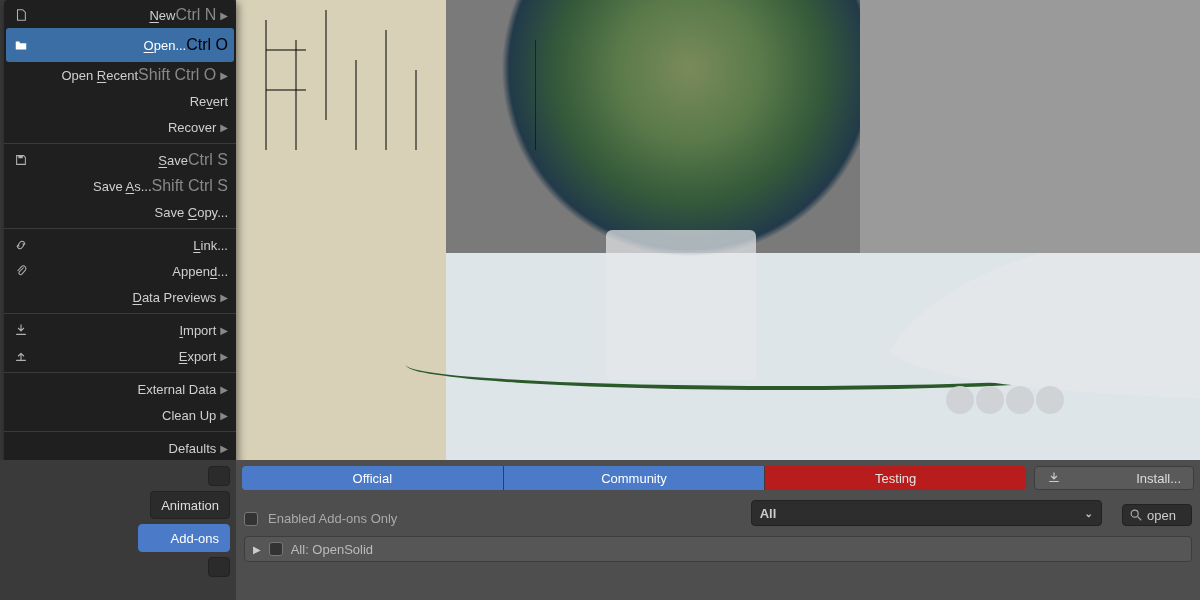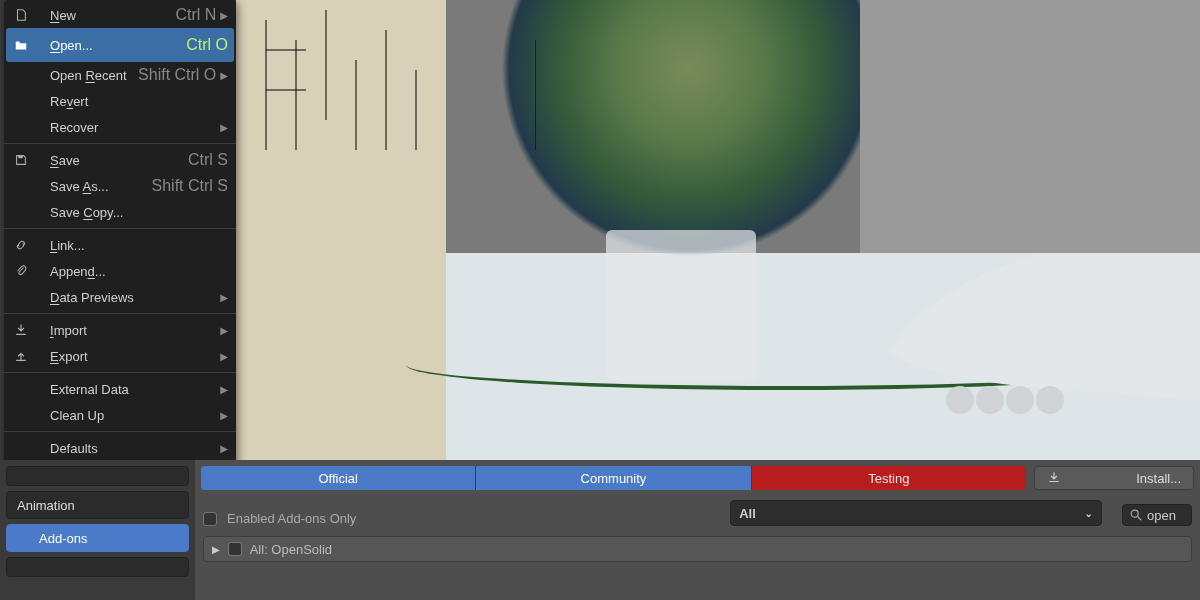--- a/index.html
+++ b/index.html
@@ -35,34 +35,34 @@
     box-shadow: 2px 2px 8px rgba(0,0,0,.5);
     color:#cfcfcf;
   }
   .menu-item {
     display: flex; align-items: center; height: 26px; padding: 0 8px;
     cursor: pointer;
   }
   .menu-item.highlight { background:#3a6ea5; color:#fff; border-radius:3px; margin:0 2px; padding:17px 6px;}
   .menu-item .ic { width:18px; display:flex; justify-content:center; color:#b0b0b0; }
   .menu-item.highlight .ic{color:#fff;}
-  .menu-item .lbl { flex:1; padding-left:4px; text-align:left;margin-left:16px;}
+  .menu-item .lbl { flex:1; padding-left:4px; text-align:right;}
   .menu-item .sc  { color:#888; font-size:16px; }
-  .menu-item.highlight .sc{color:#bef264;}
+  .menu-item.highlight .sc{color:#000000;}
   .menu-item .arr { color:#888; font-size:10px; margin-left:4px;}
   .menu-sep { height:1px; background:#3a3a3a; margin:3px 0;}
   .u { text-decoration: underline; text-underline-offset: 2px; }
 
   
   .lower {
     position:absolute; left:0; right:0; top:460px; bottom:0;
     display:flex;
   }
   .sidebar {
-    width:195px; background:#3a3a3a; padding:6px; display:flex; flex-direction:column; gap:5px;
+    width:236px; background:#3a3a3a; padding:6px; display:flex; flex-direction:column; gap:5px;align-items:flex-end;
   }
   .side-btn {
     height:28px; border-radius:4px; background:#2b2b2b; color:#ddd;
     display:flex; align-items:center; padding:0 10px; cursor:pointer; border:1px solid #222;
   }
   .side-btn.active { background:#4a7ac8; color:#fff; border-color:#4a7ac8;padding-left:32px;}
   .side-btn.half { height:20px; }
 
   .pref-main { flex:1; background:#4e4e4e; display:flex; flex-direction:column; }
   .tabs-row { display:flex; align-items:center; gap:8px; padding:6px; }

